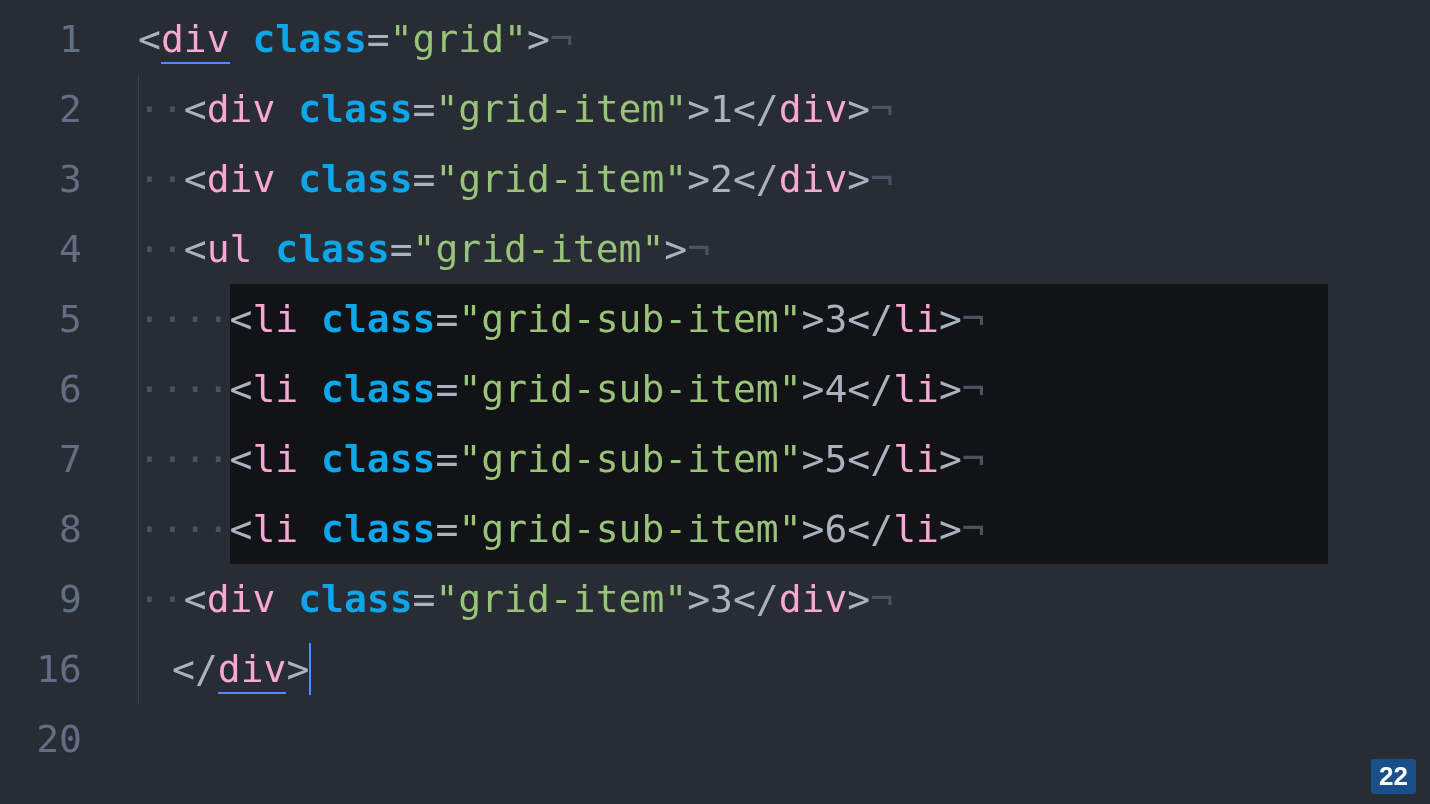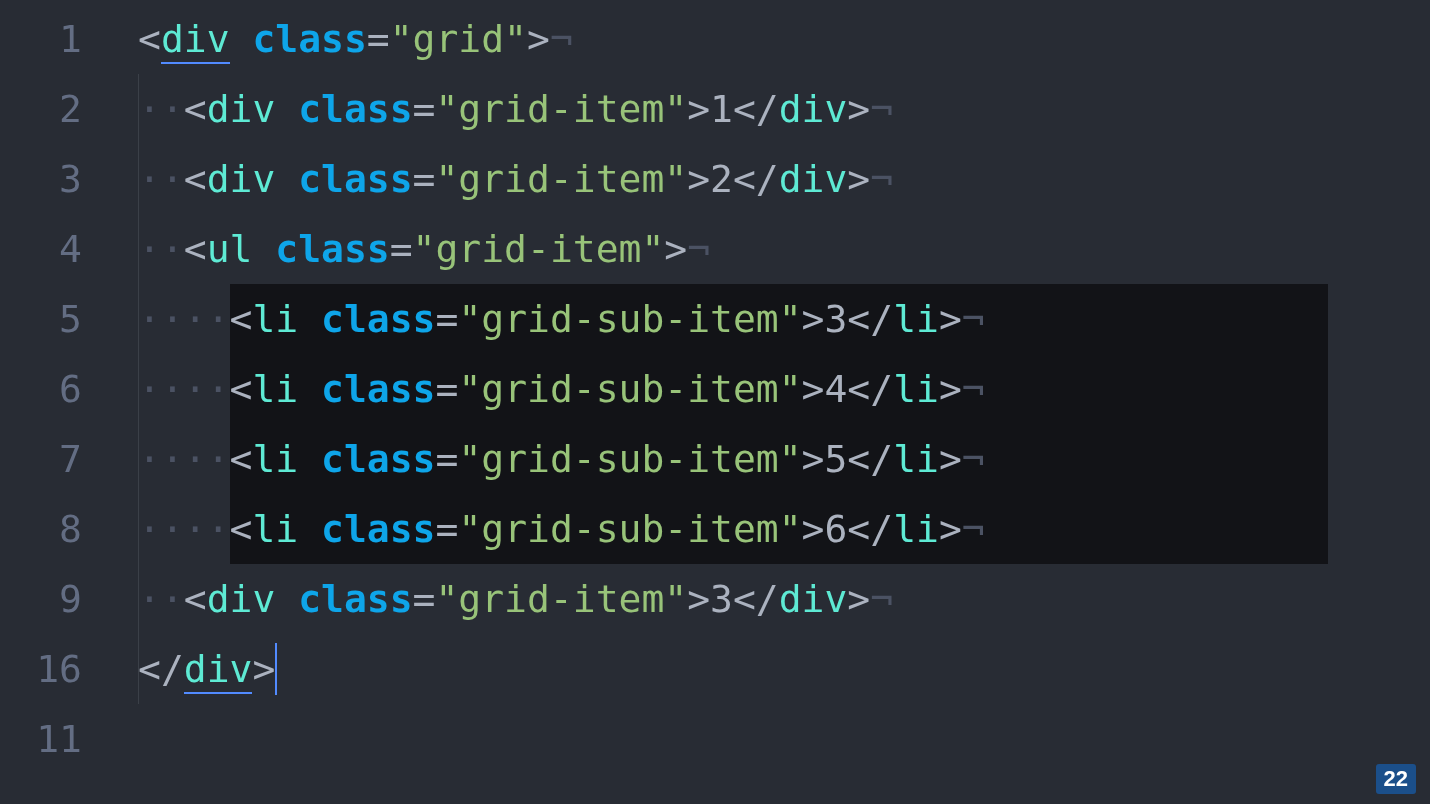--- a/index.html
+++ b/index.html
@@ -46,21 +46,21 @@
   .code-line {
     height: 70px;
     line-height: 70px;
     font-size: 38px;
     white-space: pre;
     position: relative;
     color: #abb2bf;
   }
   
   .p  { color: #abb2bf; }  
-  .t  { color: #5eead4; }  
+  .t  { color: #f9a8d4; }  
   .a  { color: #0ea5e9; font-weight: bold; }  
   .s  { color: #98c379; }  
   .tx { color: #abb2bf; }  
   .inv{ color: #4b5263; }
 
   
   .sel-block {
     position: absolute;
     top: calc(4px + 4*70px);
     left: calc(28px + 4ch);
@@ -87,21 +87,21 @@
     padding-bottom: 1px;
   }
 
   
   .badge {
     position: absolute;
     right: 14px;
     bottom: 10px;
     background: #1b4f8a;
     color: #ffffff;
-    font-size: 22px;
+    font-size: 26px;
     font-weight: 600;
     padding: 2px 8px;
     border-radius: 3px;
     font-family: Arial, sans-serif;
   }
 </style>
 </head>
 <body>
 
 <div class="editor">
@@ -109,21 +109,21 @@
     <div class="ln">1</div>
     <div class="ln">2</div>
     <div class="ln">3</div>
     <div class="ln">4</div>
     <div class="ln">5</div>
     <div class="ln">6</div>
     <div class="ln">7</div>
     <div class="ln">8</div>
     <div class="ln">9</div>
     <div class="ln">16</div>
-    <div class="ln">11</div>
+    <div class="ln">20</div>
   </div>
 
   <div class="code-area">
     <div class="indent-guide"></div>
     <div class="sel-block"></div>
 
     <div class="code-line"><span class="p">&lt;</span><span class="t ul-deco">div</span><span class="p"> </span><span class="a">class</span><span class="p">=</span><span class="s">"grid"</span><span class="p">&gt;</span><span class="inv">¬</span></div>
 
     <div class="code-line"><span class="inv">·</span><span class="inv">·</span><span class="p">&lt;</span><span class="t">div</span><span class="p"> </span><span class="a">class</span><span class="p">=</span><span class="s">"grid-item"</span><span class="p">&gt;</span><span class="tx">1</span><span class="p">&lt;</span><span class="p">/</span><span class="t">div</span><span class="p">&gt;</span><span class="inv">¬</span></div>
 
@@ -135,18 +135,18 @@
 
     <div class="code-line"><span class="inv">·</span><span class="inv">·</span><span class="inv">·</span><span class="inv">·</span><span class="p">&lt;</span><span class="t">li</span><span class="p"> </span><span class="a">class</span><span class="p">=</span><span class="s">"grid-sub-item"</span><span class="p">&gt;</span><span class="tx">4</span><span class="p">&lt;</span><span class="p">/</span><span class="t">li</span><span class="p">&gt;</span><span class="inv">¬</span></div>
 
     <div class="code-line"><span class="inv">·</span><span class="inv">·</span><span class="inv">·</span><span class="inv">·</span><span class="p">&lt;</span><span class="t">li</span><span class="p"> </span><span class="a">class</span><span class="p">=</span><span class="s">"grid-sub-item"</span><span class="p">&gt;</span><span class="tx">5</span><span class="p">&lt;</span><span class="p">/</span><span class="t">li</span><span class="p">&gt;</span><span class="inv">¬</span></div>
 
     <div class="code-line"><span class="inv">·</span><span class="inv">·</span><span class="inv">·</span><span class="inv">·</span><span class="p">&lt;</span><span class="t">li</span><span class="p"> </span><span class="a">class</span><span class="p">=</span><span class="s">"grid-sub-item"</span><span class="p">&gt;</span><span class="tx">6</span><span class="p">&lt;</span><span class="p">/</span><span class="t">li</span><span class="p">&gt;</span><span class="inv">¬</span></div>
 
 
     <div class="code-line"><span class="inv">·</span><span class="inv">·</span><span class="p">&lt;</span><span class="t">div</span><span class="p"> </span><span class="a">class</span><span class="p">=</span><span class="s">"grid-item"</span><span class="p">&gt;</span><span class="tx">3</span><span class="p">&lt;</span><span class="p">/</span><span class="t">div</span><span class="p">&gt;</span><span class="inv">¬</span></div>
 
-    <div class="code-line" style="position:relative;"><span class="p">&lt;</span><span class="p">/</span><span class="t ul-deco">div</span><span class="p">&gt;</span><span class="cursor"></span></div>
+    <div class="code-line" style="position:relative;margin-left:34px;"><span class="p">&lt;</span><span class="p">/</span><span class="t ul-deco">div</span><span class="p">&gt;</span><span class="cursor"></span></div>
 
   </div>
 
   <div class="badge">22</div>
 </div>
 
 </body></html>

